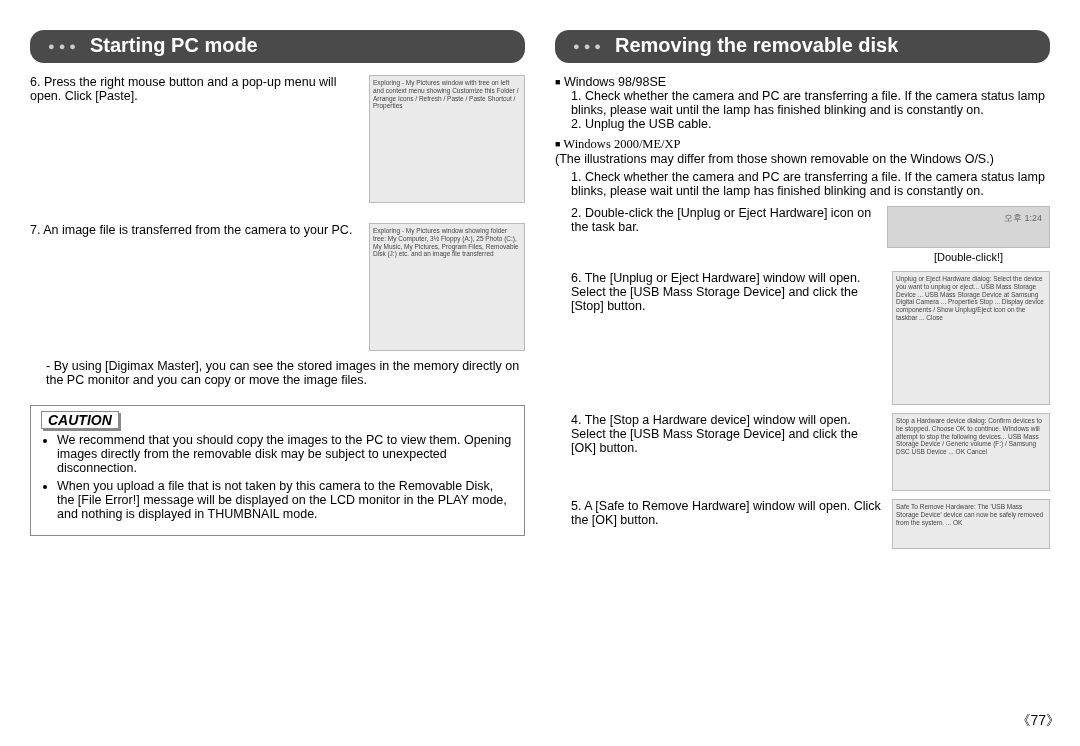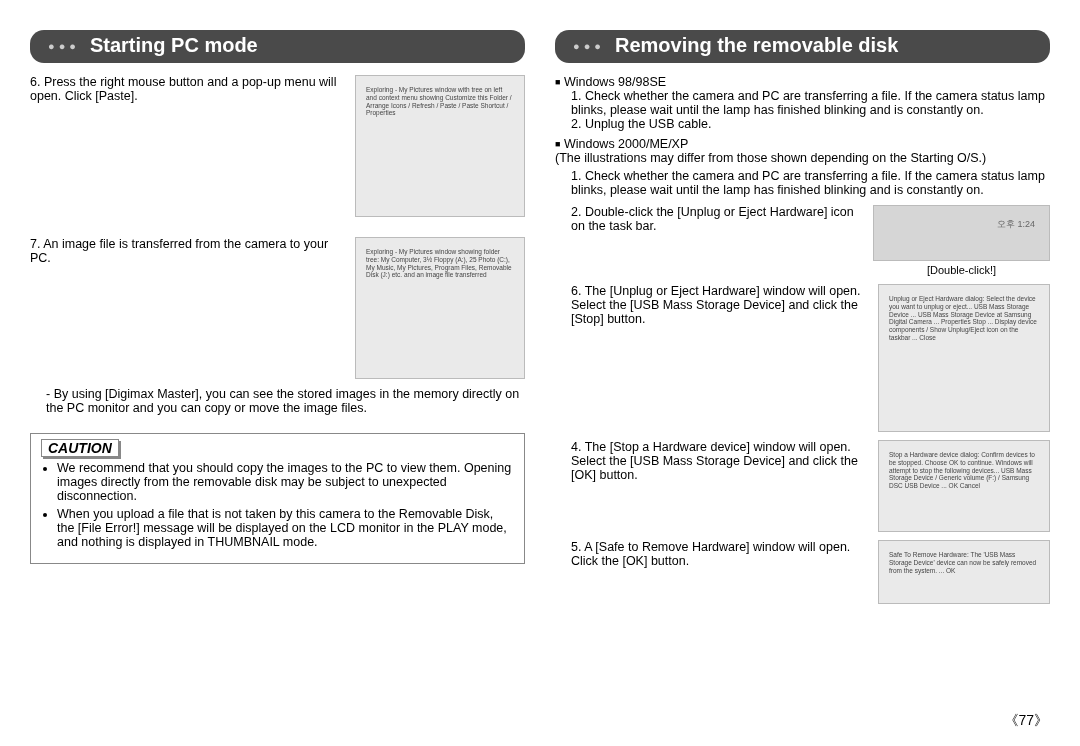--- a/index.html
+++ b/index.html
@@ -32,21 +32,21 @@
     margin-bottom: 12px;
   }
   .heading-bar .dots {font-size: 11px; letter-spacing: 4px; color: #ccc;}
   .row {display: flex; gap: 4px; margin-bottom: 8px;}
   .text-block {flex: 1; padding-right: 4px;}
   .img-placeholder {
     background: #eaeaea;
     border: 1px solid #bbb;
     font-size: 7px;
     color: #666;
-    padding: 10px;
+    padding: 3px;
     overflow: hidden;
   }
   .img-sm {width: 148px; height: 120px;}
   .img-taskbar {width: 155px; height: 34px; background: #d6d6d6;}
   .img-mid {width: 150px; height: 126px;}
   .img-low {width: 150px; height: 70px;}
   .img-tiny {width: 150px; height: 42px;}
   .caution-box {
     border: 1px solid #888;
     margin-top: 18px;
@@ -65,21 +65,21 @@
     box-shadow: 2px 2px 0 #888;
   }
   .caution-box ul {list-style: disc; padding-left: 16px; margin: 4px 0 0 0;}
   .caution-box li {margin-bottom: 4px;}
   .sqbullet { font-size: 9px; vertical-align: 1px;}
   .sub-note {padding-left: 16px;}
   .double-click-label {font-size: 11px; text-align: center; margin-top: 3px;}
   .fig-col {display: flex; flex-direction: column;}
   .page-num {
     position: absolute;
-    right: 32px;
+    right: 20px;
     bottom: 16px;
     font-size: 14px;
   }
   .tree {font-size:6.5px; color:#444; line-height:1.2;}
 </style>
 </head>
 <body>
 
 <div class="page">
 
@@ -117,22 +117,22 @@
   <div class="column">
     <div class="heading-bar">
       <span class="dots">●●●</span>
       <span>Removing the removable disk</span>
     </div>
 
     <div><span class="sqbullet">■</span> <span>Windows 98/98SE</span></div>
     <div class="sub-note">1. Check whether the camera and PC are transferring a file. If the camera status lamp blinks, please wait until the lamp has finished blinking and is constantly on.</div>
     <div class="sub-note">2. Unplug the USB cable.</div>
 
-    <div style="margin-top:6px;"><span class="sqbullet">■</span> <span>Windows 2000/ME/XP</span></div>
-    <div style="margin-bottom:4px;">(The illustrations may differ from those shown depending on  the Starting O/S.)</div>
+    <div style="margin-top:6px;font-family:Liberation Serif, serif;"><span class="sqbullet">■</span> <span>Windows 2000/ME/XP</span></div>
+    <div style="margin-bottom:4px;">(The illustrations may differ from those shown removable on  the Windows O/S.)</div>
     <div class="sub-note">1. Check whether the camera and PC are transferring a file. If the camera status lamp blinks, please wait until the lamp has finished blinking and is constantly on.</div>
 
     <div class="row sub-note" style="margin-top:8px;">
       <div class="text-block">2. Double-click the [Unplug or Eject Hardware] icon on the task bar.</div>
       <div class="fig-col">
         <div class="img-placeholder img-taskbar">
           <div style="text-align:right;font-size:9px;padding:2px 4px;">오후 1:24</div>
         </div>
         <div class="double-click-label">[Double-click!]</div>
       </div>

